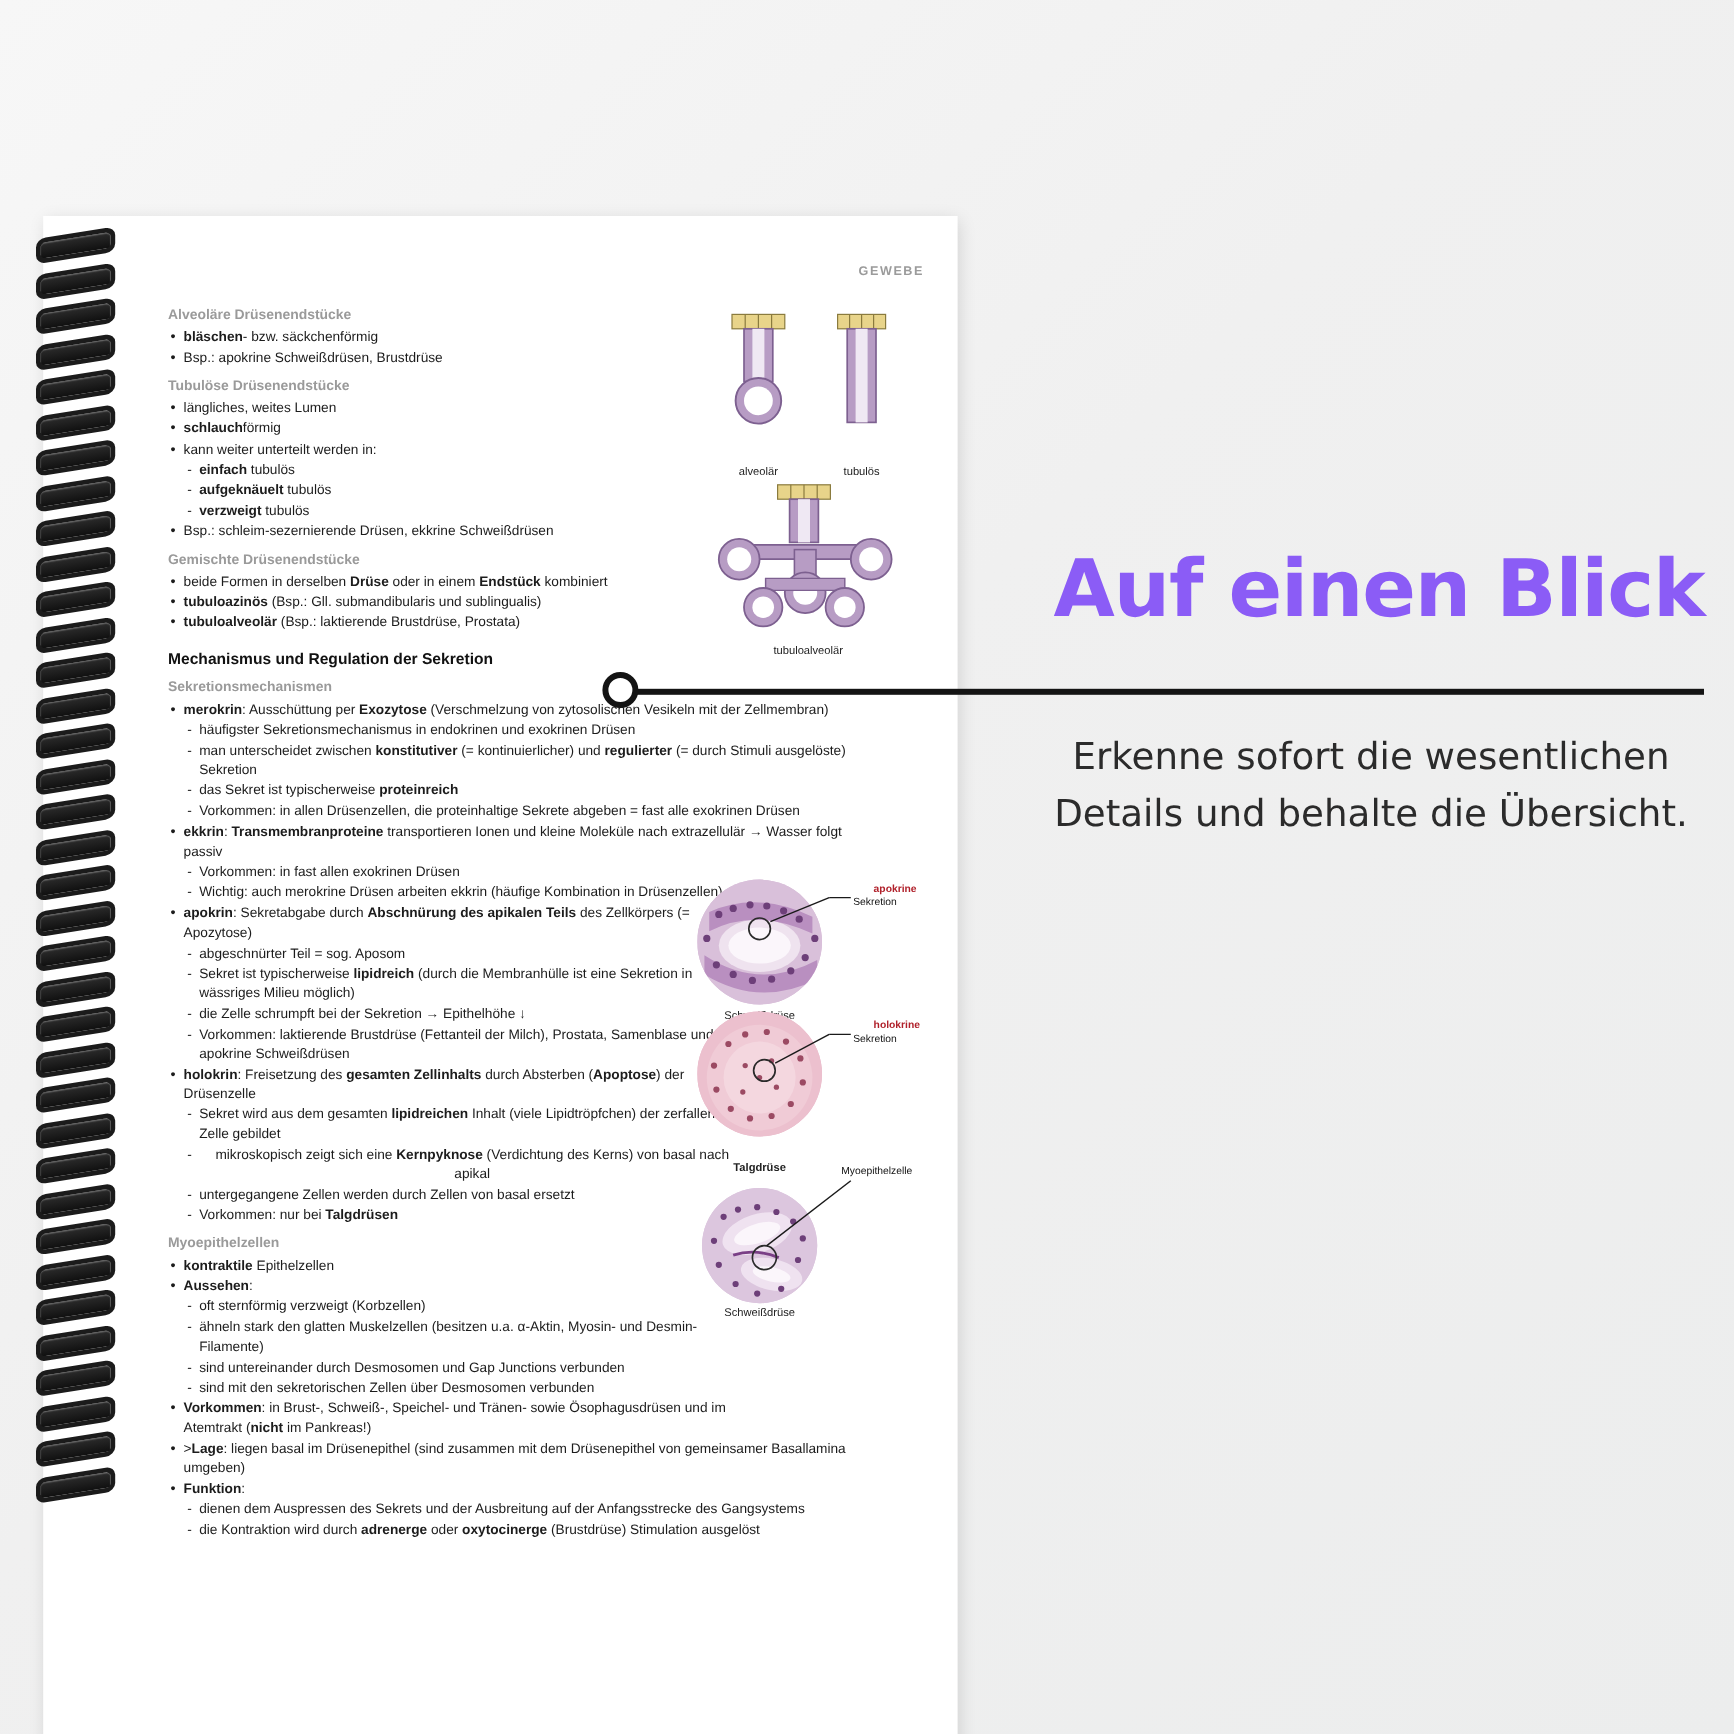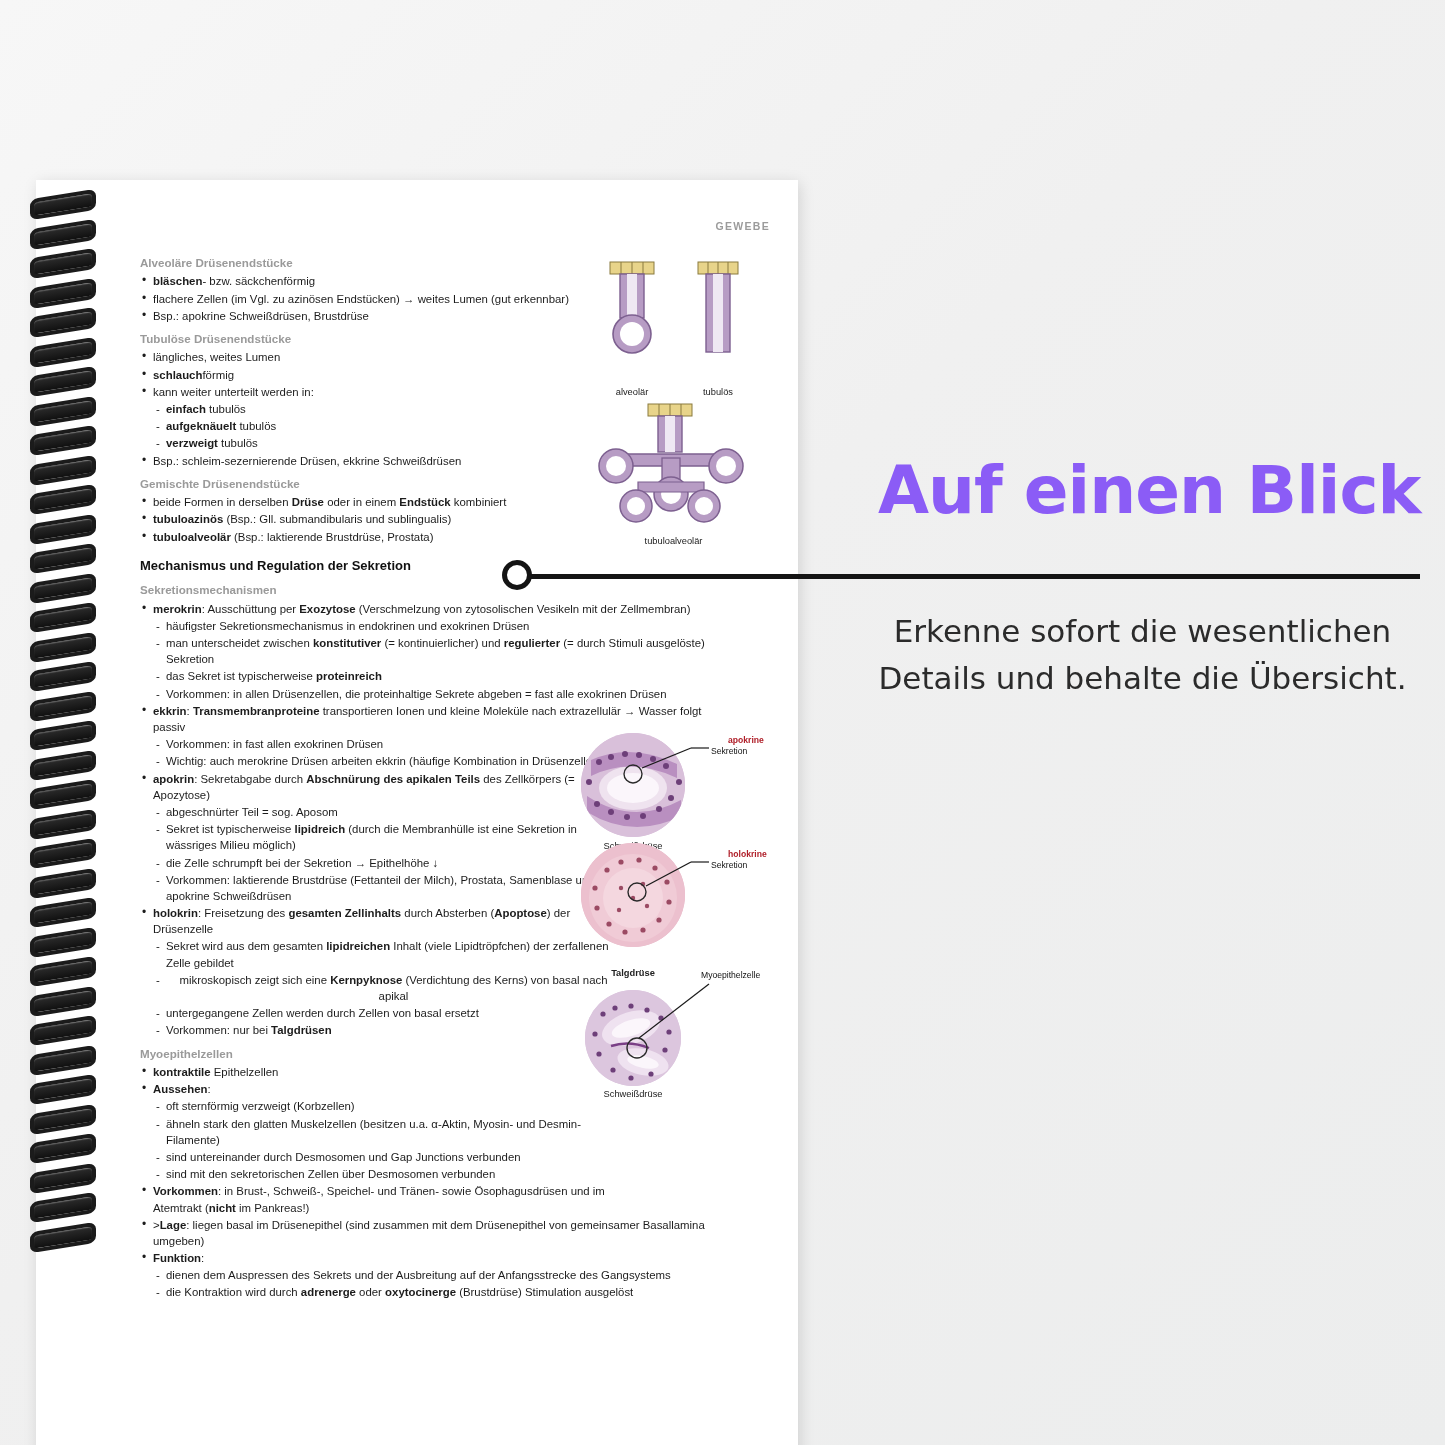--- a/index.html
+++ b/index.html
@@ -106,21 +106,20 @@
   <div class="page">
     <div class="page-inner">
 
       <div class="hdr">GEWEBE</div>
 
       <div class="content">
 
         <div class="sub-h">Alveoläre Drüsenendstücke</div>
         <ul>
           <li class="b1"><b>bläschen</b>- bzw. säckchenförmig</li>
-          <li class="b1">flachere Zellen (im Vgl. zu azinösen Endstücken) → weites Lumen (gut erkennbar)</li>
           <li class="b1">Bsp.: apokrine Schweißdrüsen, Brustdrüse</li>
         </ul>
 
         <div class="sub-h">Tubulöse Drüsenendstücke</div>
         <ul>
           <li class="b1">längliches, weites Lumen</li>
           <li class="b1"><b>schlauch</b>förmig</li>
           <li class="b1">kann weiter unterteilt werden in:</li>
           <li class="b2"><b>einfach</b> tubulös</li>
           <li class="b2"><b>aufgeknäuelt</b> tubulös</li>

